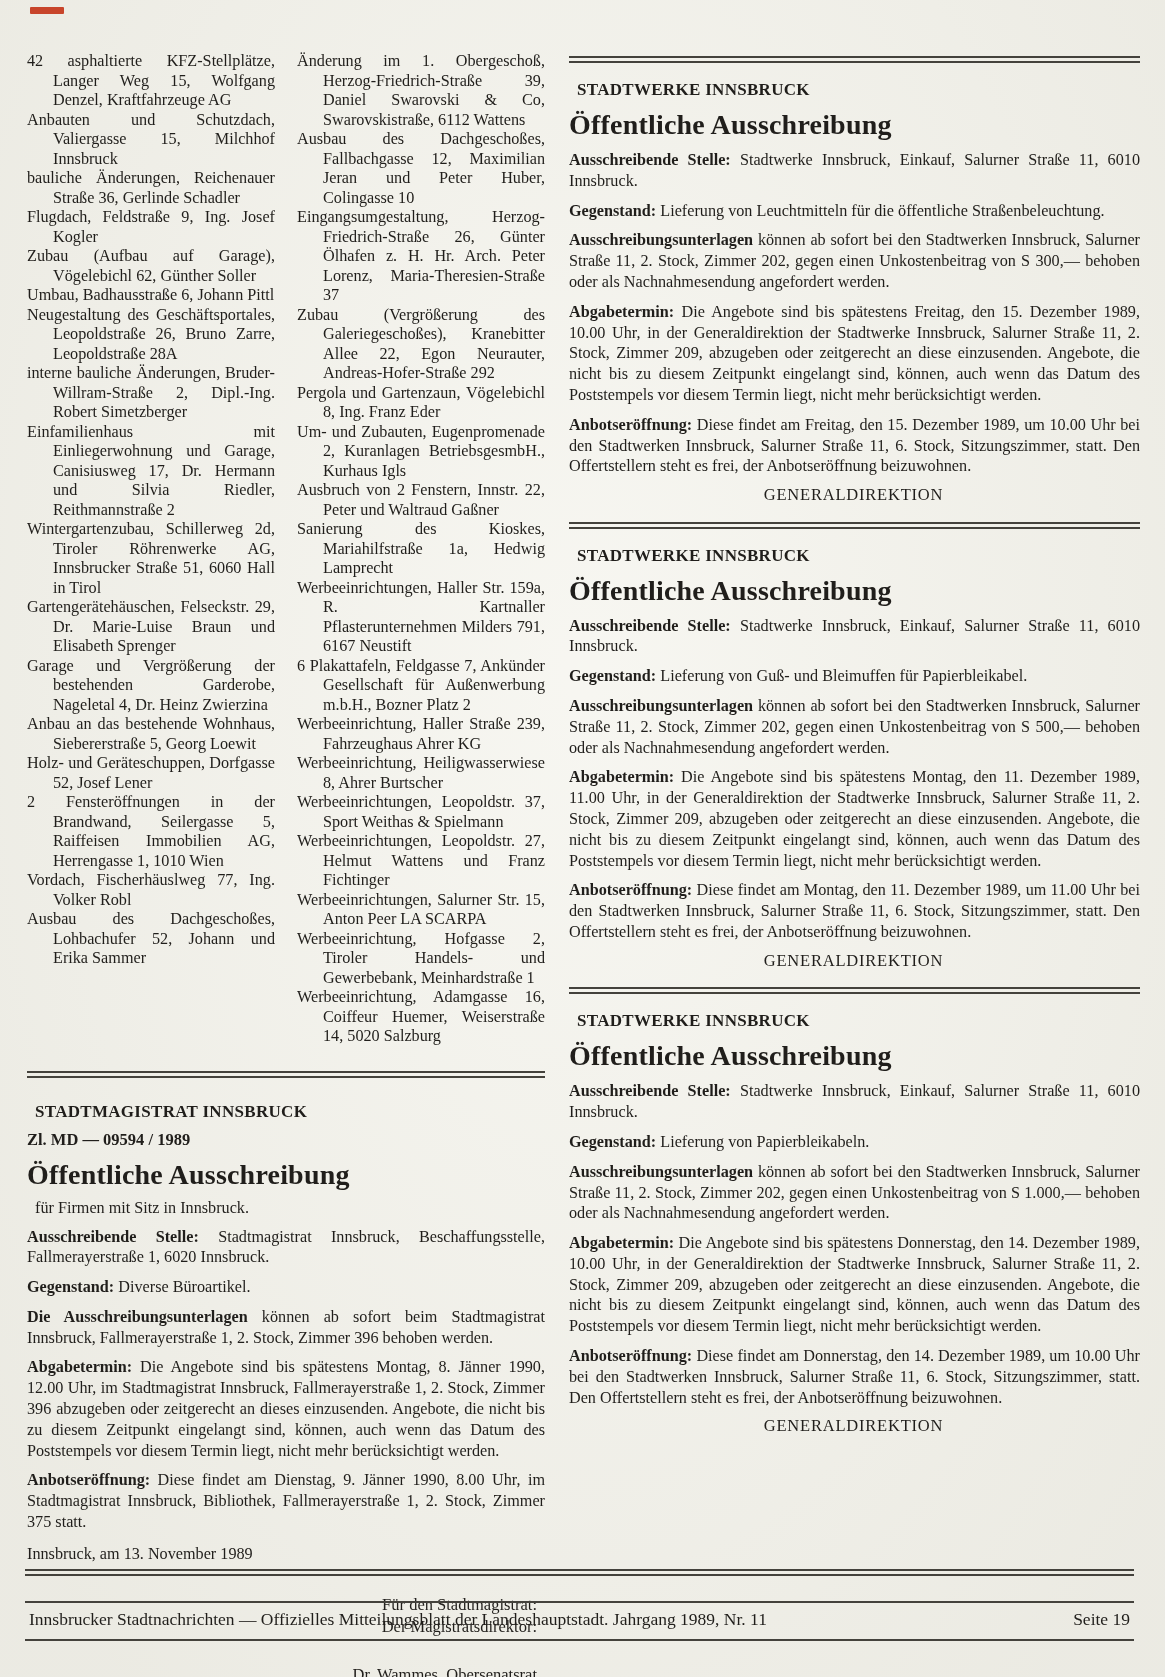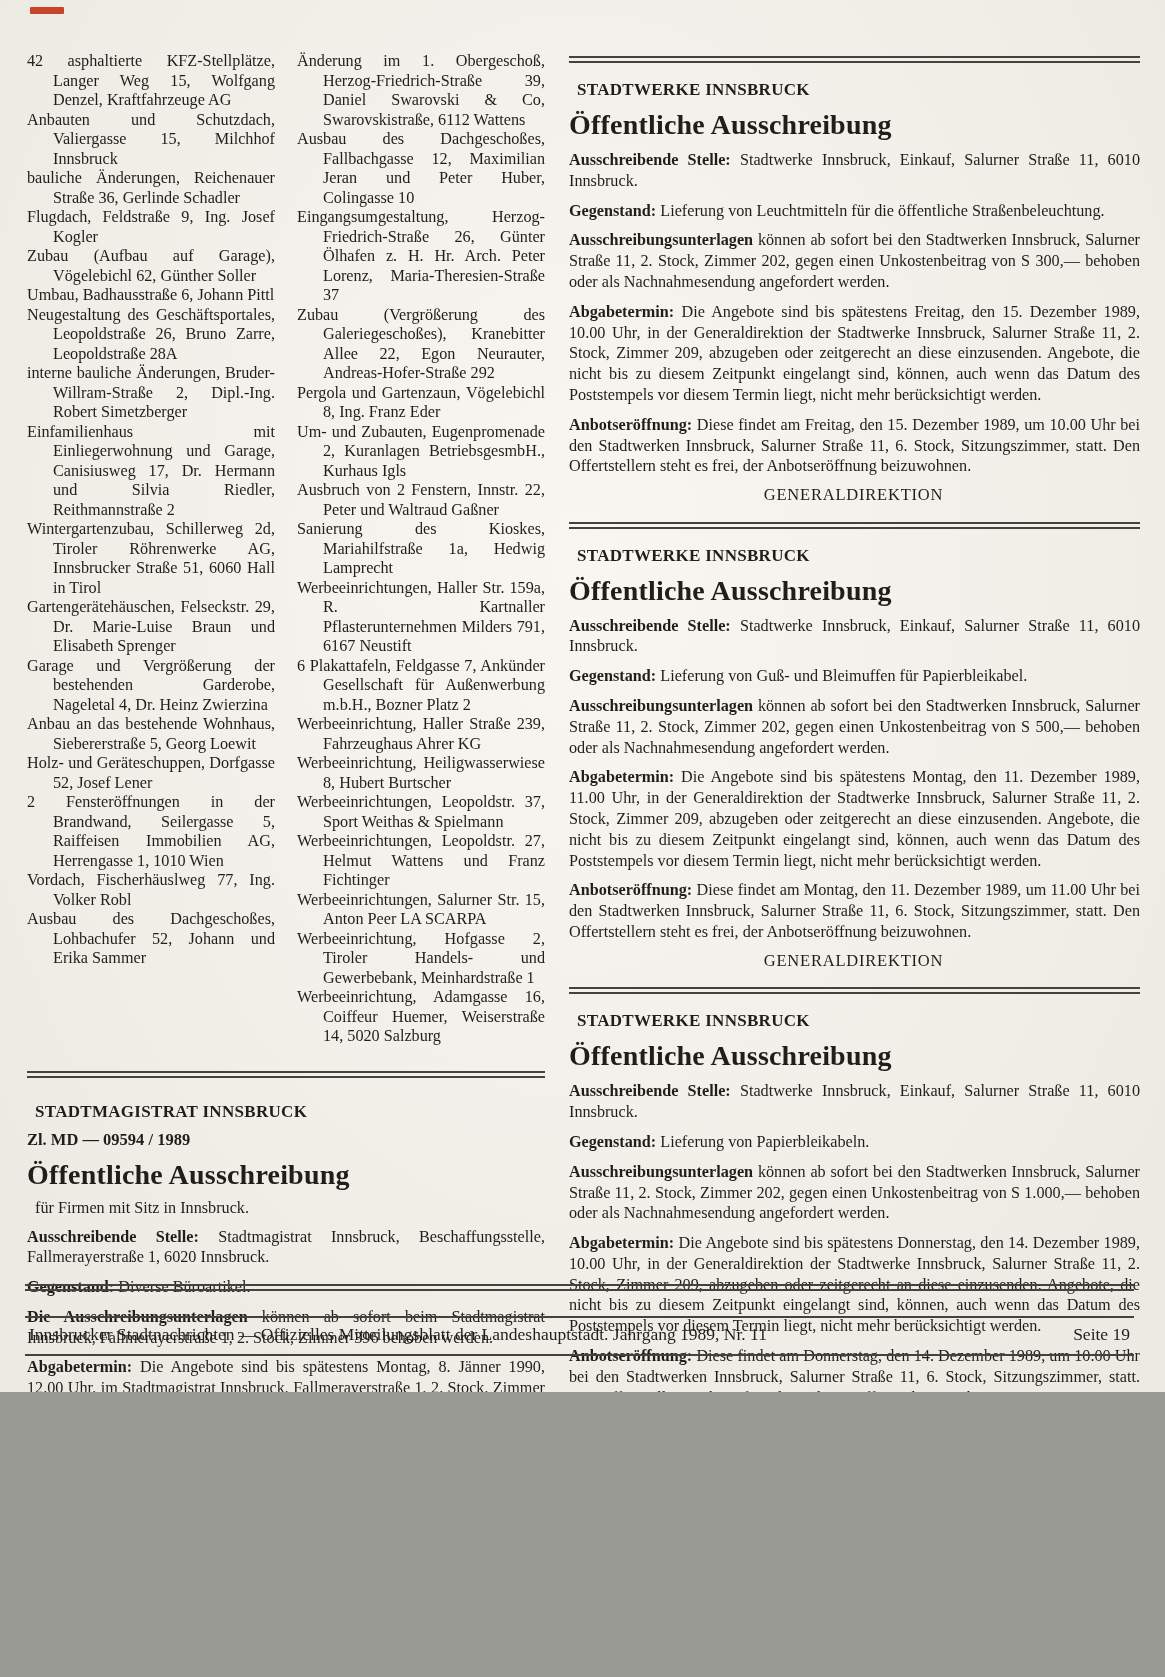--- a/index.html
+++ b/index.html
@@ -4,21 +4,21 @@
 <style>
   :root{
     --paper:#f3f2ea;
     --ink:#201e1b;
     --rule:#44423c;
     --accent:#c8452b;
   }
   html,body{margin:0;padding:0;background:#9a9a94;}
   .page{
     position:relative;
-    width:1165px;height:1392px;
+    width:1165px;height:1677px;
     margin:0 auto;
     background:var(--paper);
     background-image:radial-gradient(ellipse at 50% 40%, rgba(255,255,255,.35), rgba(0,0,0,.03) 90%);
     color:var(--ink);
     font-family:"Liberation Serif","DejaVu Serif",serif;
     overflow:hidden;
     box-sizing:border-box;
   }
   .corner-mark{position:absolute;top:7px;left:30px;width:34px;height:7px;background:var(--accent);border-radius:1px;}
   .content{display:flex;gap:24px;padding:0 25px 0 27px;box-sizing:border-box;}
@@ -100,21 +100,21 @@
             <p class="entry">Ausbau des Dachgeschoßes, Fallbachgasse 12, Maximilian Jeran und Peter Huber, Colingasse 10</p>
             <p class="entry">Eingangsumgestaltung, Herzog-Friedrich-Straße 26, Günter Ölhafen z. H. Hr. Arch. Peter Lorenz, Maria-Theresien-Straße 37</p>
             <p class="entry">Zubau (Vergrößerung des Galeriegeschoßes), Kranebitter Allee 22, Egon Neurauter, Andreas-Hofer-Straße 292</p>
             <p class="entry">Pergola und Gartenzaun, Vögelebichl 8, Ing. Franz Eder</p>
             <p class="entry">Um- und Zubauten, Eugenpromenade 2, Kuranlagen BetriebsgesmbH., Kurhaus Igls</p>
             <p class="entry">Ausbruch von 2 Fenstern, Innstr. 22, Peter und Waltraud Gaßner</p>
             <p class="entry">Sanierung des Kioskes, Mariahilfstraße 1a, Hedwig Lamprecht</p>
             <p class="entry">Werbeeinrichtungen, Haller Str. 159a, R. Kartnaller Pflasterunternehmen Milders 791, 6167 Neustift</p>
             <p class="entry">6 Plakattafeln, Feldgasse 7, Ankünder Gesellschaft für Außenwerbung m.b.H., Bozner Platz 2</p>
             <p class="entry">Werbeeinrichtung, Haller Straße 239, Fahrzeughaus Ahrer KG</p>
-            <p class="entry">Werbeeinrichtung, Heiligwasserwiese 8, Hubert Burtscher</p>
+            <p class="entry">Werbeeinrichtung, Heiligwasserwiese 8, Ahrer Burtscher</p>
             <p class="entry">Werbeeinrichtungen, Leopoldstr. 37, Sport Weithas &amp; Spielmann</p>
             <p class="entry">Werbeeinrichtungen, Leopoldstr. 27, Helmut Wattens und Franz Fichtinger</p>
             <p class="entry">Werbeeinrichtungen, Salurner Str. 15, Anton Peer LA SCARPA</p>
             <p class="entry">Werbeeinrichtung, Hofgasse 2, Tiroler Handels- und Gewerbebank, Meinhardstraße 1</p>
             <p class="entry">Werbeeinrichtung, Adamgasse 16, Coiffeur Huemer, Weiserstraße 14, 5020 Salzburg</p>
           </div>
       </div>
 
       <div class="dbl left-divider"></div>
 

